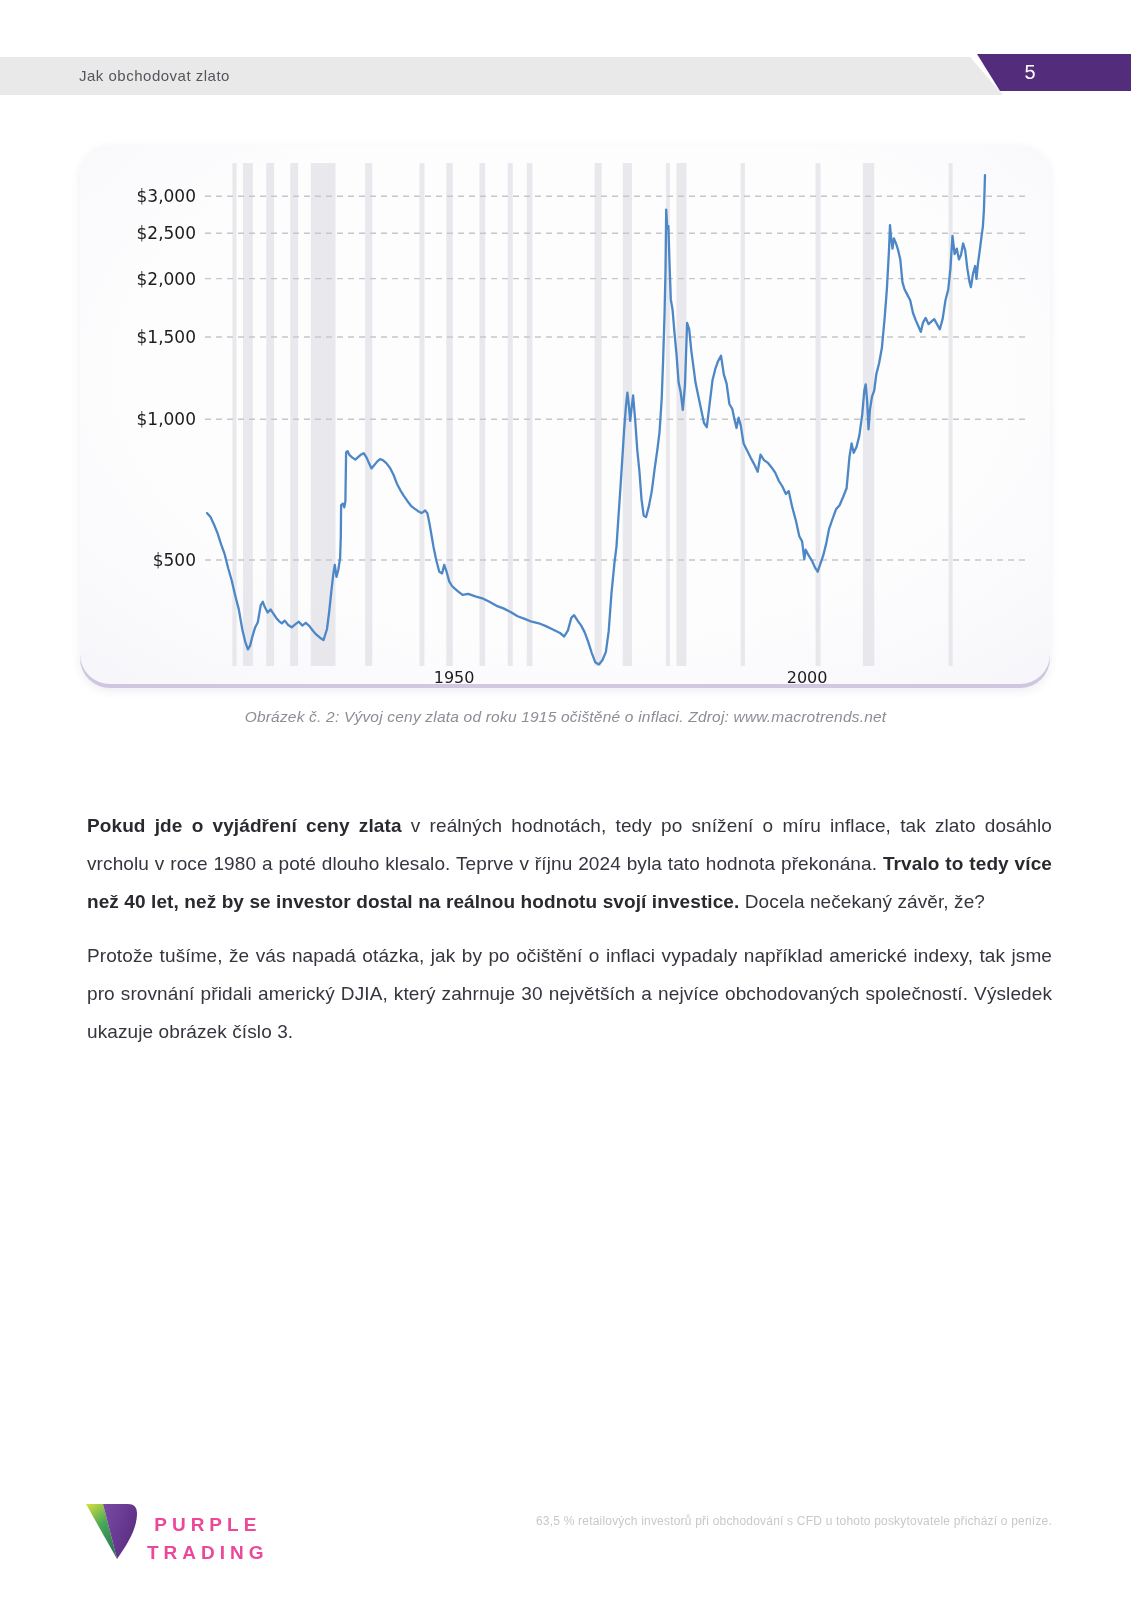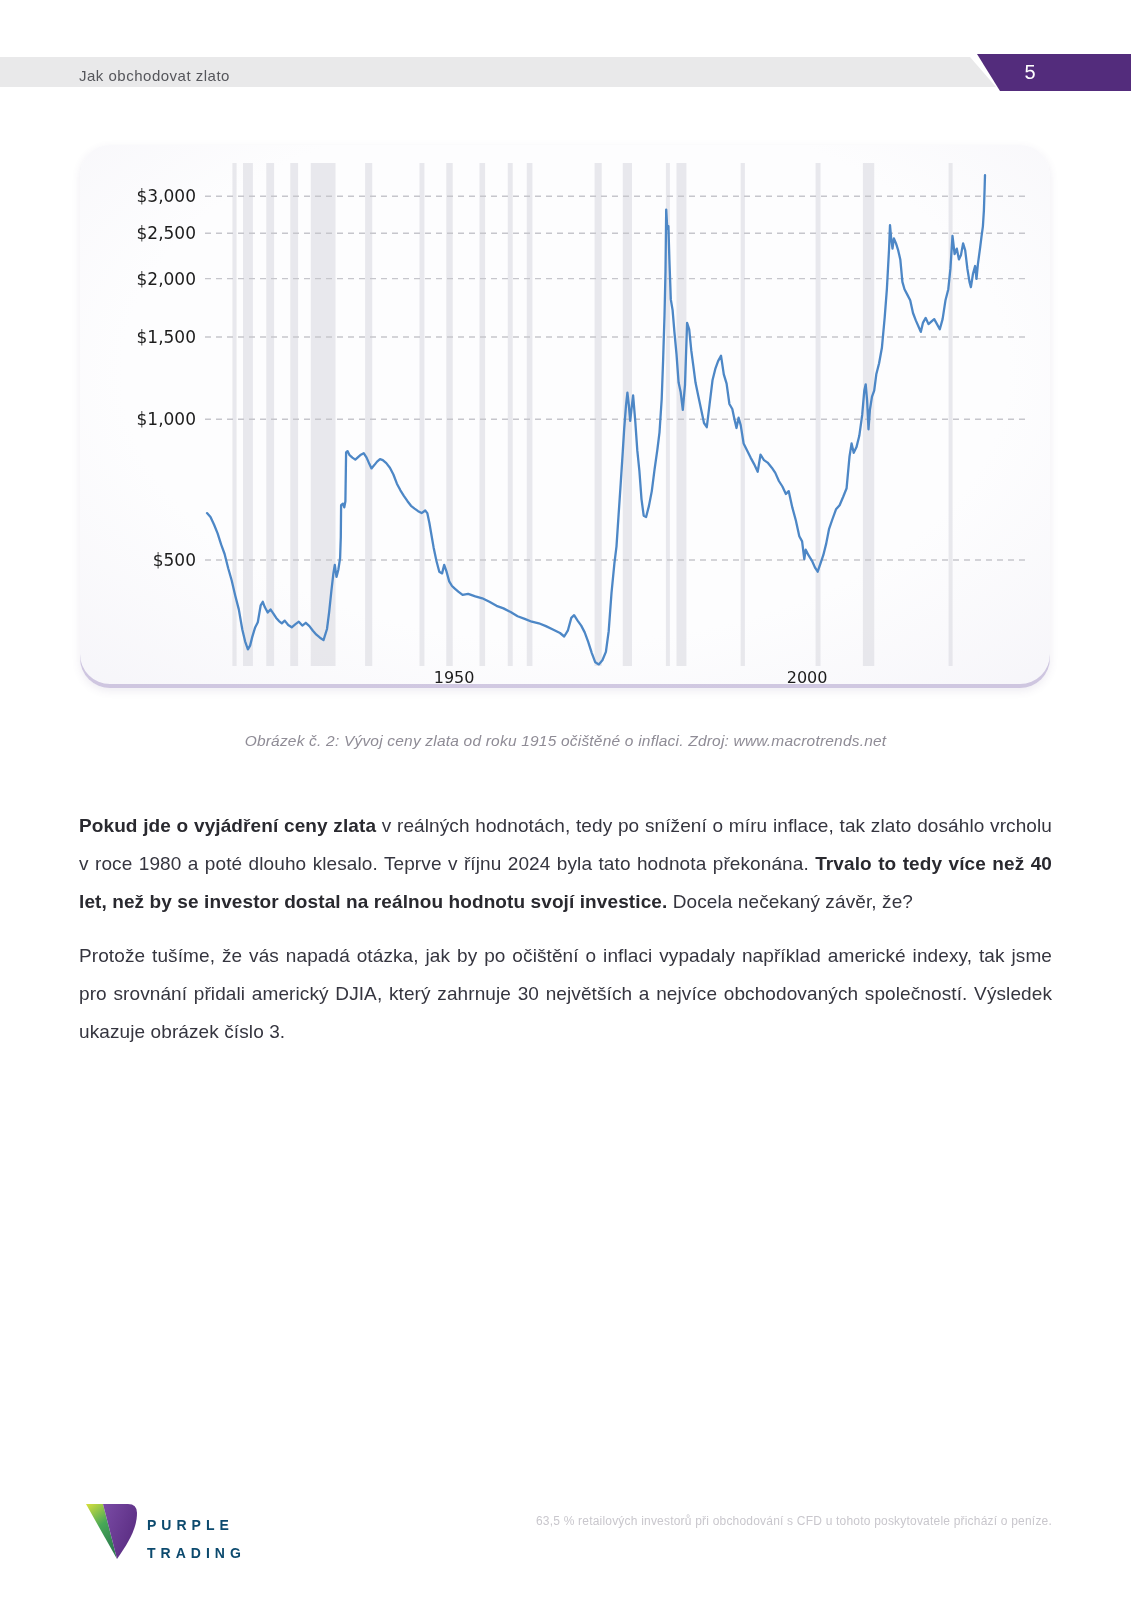--- a/index.html
+++ b/index.html
@@ -1,43 +1,43 @@
 <!DOCTYPE html>
 <html><head>
 <meta charset="utf-8">
 <style>
   html,body{margin:0;padding:0;}
   body{width:1131px;height:1600px;background:#ffffff;position:relative;overflow:hidden;
        font-family:"Liberation Sans",sans-serif;}
   
-  .header-bar{position:absolute;left:0;top:57px;width:1003px;height:30px;background:#e9e9ea;
+  .header-bar{position:absolute;left:0;top:57px;width:1003px;height:38px;background:#e9e9ea;
               clip-path:polygon(0 0,970px 0,1003px 38px,0 38px);}
   .header-title{position:absolute;left:79px;top:0;height:38px;line-height:38px;
                 font-size:15px;color:#55565b;letter-spacing:.5px;}
   .page-tab{position:absolute;left:977px;top:54px;width:154px;height:37px;background:#532c7c;
             clip-path:polygon(0 0,154px 0,154px 37px,23px 37px);}
   .page-num{position:absolute;left:1000px;top:54px;width:60px;height:37px;line-height:37px;
             text-align:center;font-size:20px;color:#ffffff;}
   
   .chart-card{position:absolute;left:80px;top:145px;width:970px;height:543px;border-radius:30px;
               background:radial-gradient(120% 130% at 50% 42%,#fdfdfe 38%,#f4f3f8 68%,#e7e5ee 100%);
               box-shadow:inset 0 -4px 0 rgba(158,140,194,.45),0 3px 8px rgba(90,70,130,.10);
               overflow:hidden;}
   .chart-card svg{position:absolute;left:0;top:0;}
   .caption{position:absolute;left:79px;top:708px;width:973px;text-align:center;
-           font-style:italic;font-size:15.5px;color:#8f8c96;letter-spacing:.2px;margin-top:24px;}
+           font-style:italic;font-size:15.5px;color:#8f8c96;letter-spacing:.2px;}
   
   #article{position:absolute;left:79px;top:807px;width:973px;font-size:19px;line-height:38px;
            color:#35353f;text-align:justify;letter-spacing:.1px;}
-  #article p{margin:0 0 16px 0;}
+  #article p{margin:0 0 16px 8px;}
   #article b{font-weight:700;color:#29292f;}
   
   .logo-mark{position:absolute;left:84px;top:1502px;}
-  .brand{position:absolute;left:147px;top:1511px;font-size:14px;font-weight:700;color:#0c4a6e;
-         letter-spacing:5px;line-height:28px;}
+  .brand{position:absolute;left:147px;top:1511px;font-size:19px;font-weight:700;color:#ec4899;
+         letter-spacing:5px;line-height:28px;text-align:center;}
   .disclaimer{position:absolute;right:79px;top:1510px;text-align:right;font-size:12px;
               line-height:22px;color:#c9c7cd;letter-spacing:.2px;}
 </style>
 </head>
 <body>
 
 <div class="header-bar">
   <span class="header-title">Jak obchodovat zlato</span>
 </div>
 <div class="page-tab"></div>

